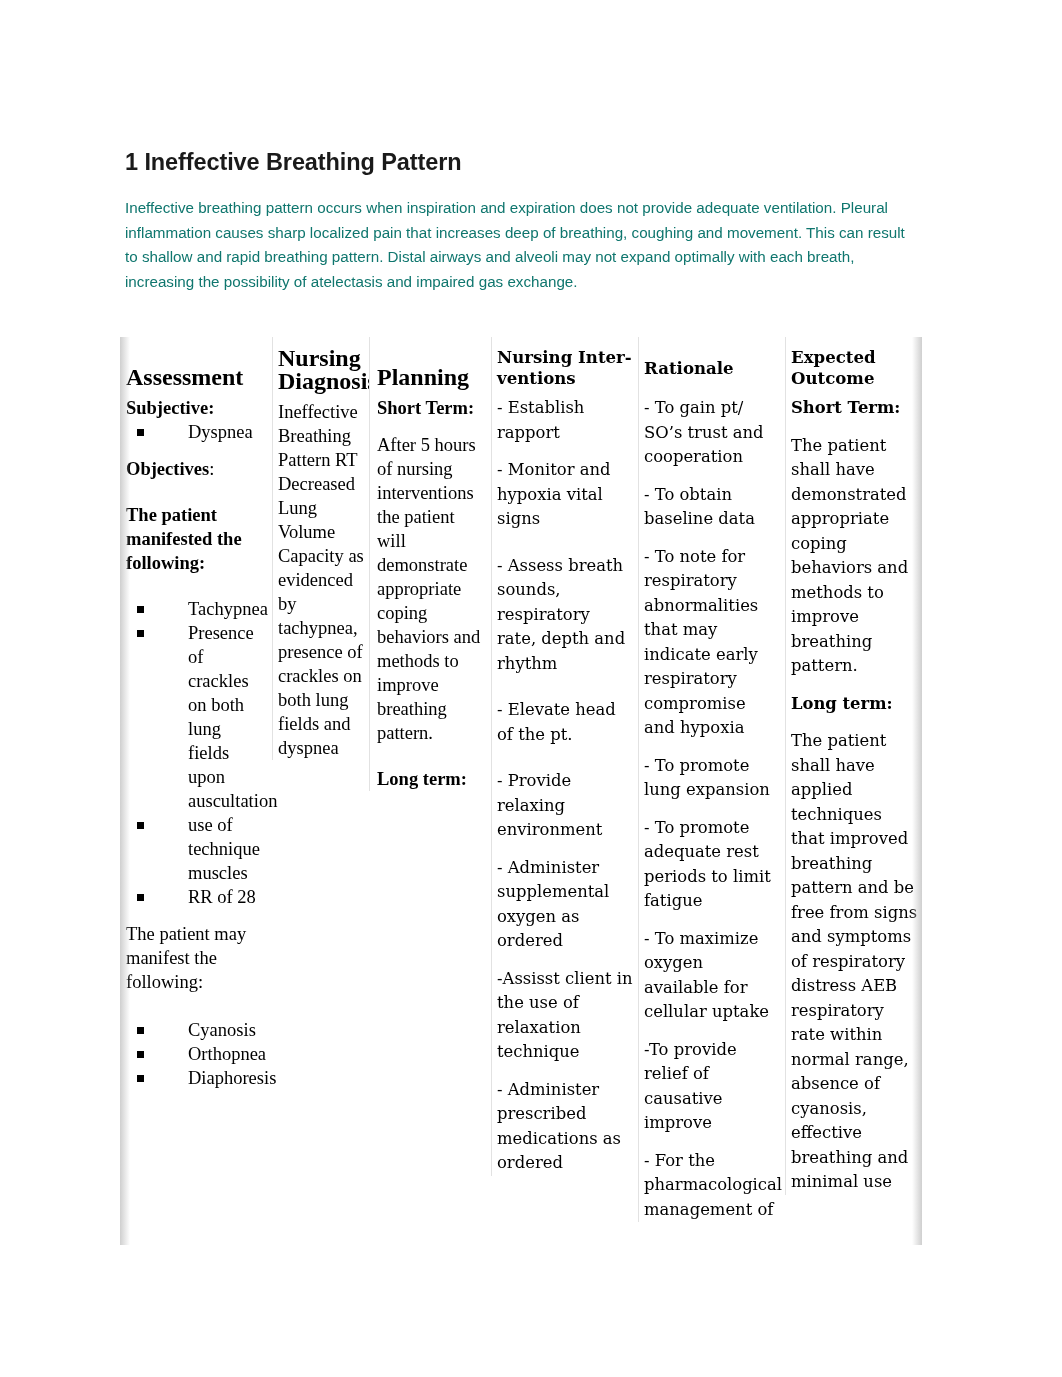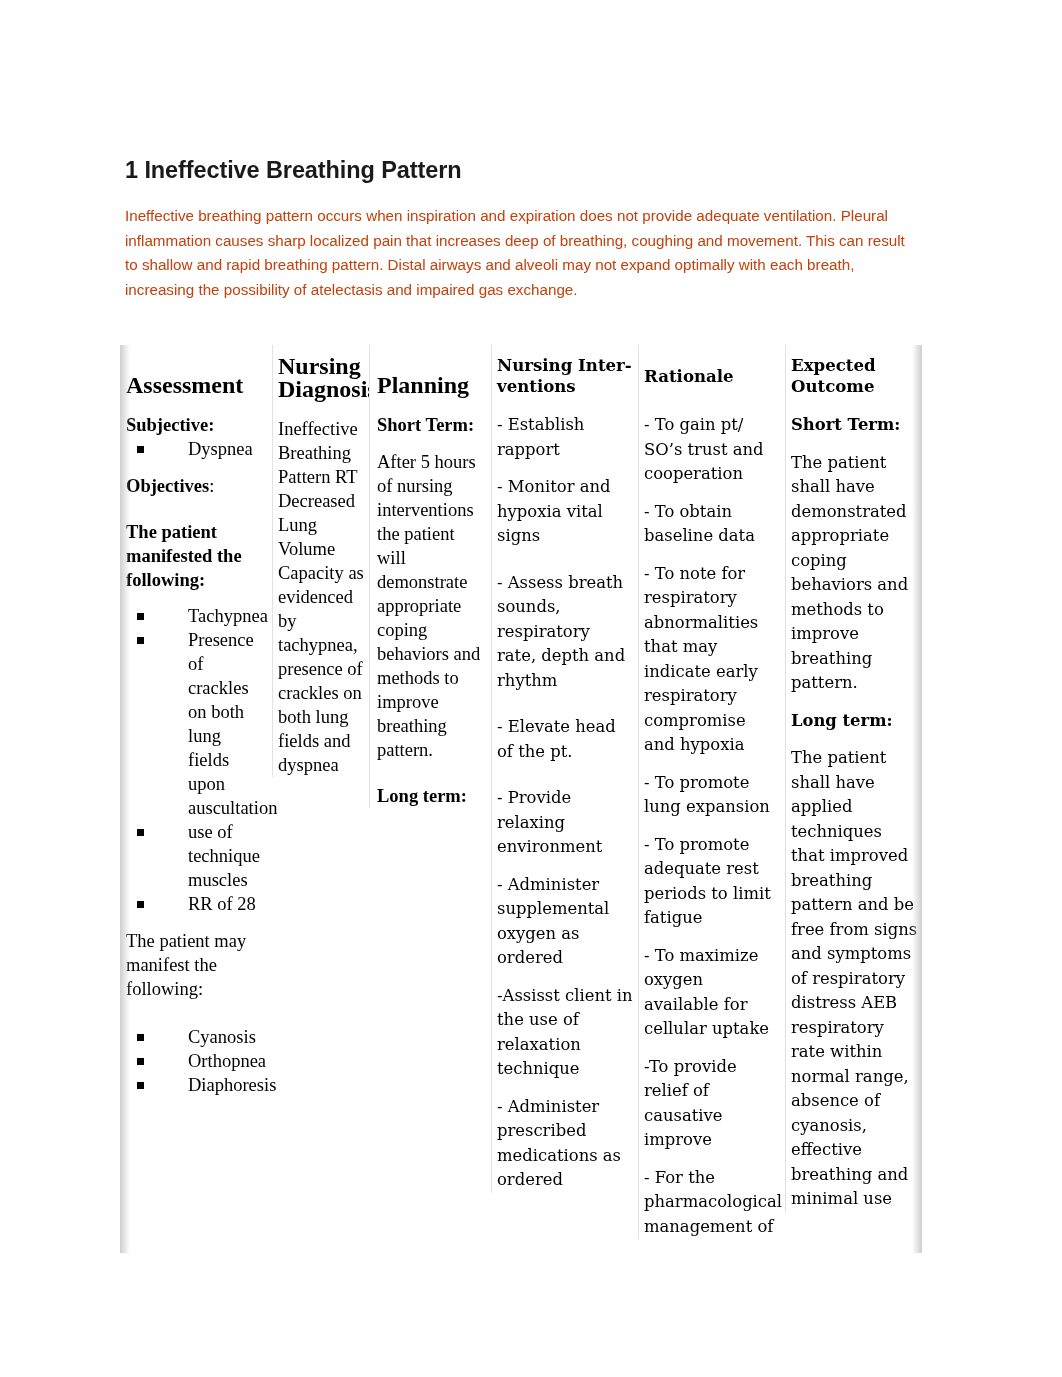--- a/index.html
+++ b/index.html
@@ -10,21 +10,21 @@
   body {
     width: 1062px;
     height: 1377px;
     position: relative;
     overflow: hidden;
     font-family: "Liberation Serif", serif;
   }
 
   .page {
     position: absolute;
-    left: 0; top: 8px;
+    left: 0; top: 0;
     width: 1062px;
     height: 1109px;
     background: #ffffff;
   }
 
   
   .doc-title {
     position: absolute;
     left: 125px;
     top: 132px;
@@ -38,21 +38,21 @@
   }
 
   .doc-intro {
     position: absolute;
     left: 125px;
     top: 196px;
     width: 790px;
     font-family: "Liberation Sans", sans-serif;
     font-size: 15.2px;
     line-height: 24.6px;
-    color: #c2410c;
+    color: #0f766e;
     text-align: left;
   }
 
   
   .ncp-table-wrap {
     position: absolute;
     left: 120px;
     top: 337px;
     width: 802px;
     height: 908px;
@@ -135,21 +135,21 @@
   }
   .col-interventions .col-header,
   .col-rationale .col-header,
   .col-outcome .col-header {
     font-family: "DejaVu Serif", serif;
     font-size: 16.6px;
     line-height: 21px;
   }
 
   .cell-body p {
-    margin: 12px 0 0 0;
+    margin: 3px 0 0 0;
   }
   .cell-body p + p { margin-top: 0; }
   .cell-body p.gap { margin-top: 22px; }
   .cell-body p.gap-sm { margin-top: 13px; }
 
   .bold { font-weight: bold; }
 
   ul.sq {
     list-style: none;
     margin: 0;
@@ -185,21 +185,21 @@
 
       <div class="ncp-col col-assessment">
         <div class="col-header">Assessment</div>
         <div class="cell-body">
           <p class="bold">Subjective:</p>
           <ul class="sq">
             <li>Dyspnea</li>
           </ul>
           <p class="gap-sm bold"><span>Objectives</span><span class="nb" style="font-weight:normal">:</span></p>
           <p class="gap bold">The patient manifested the following:</p>
-          <ul class="sq" style="margin-top:12px">
+          <ul class="sq" style="margin-top:22px">
             <li>Tachypnea</li>
             <li>Presence of crackles on both lung fields upon auscultation</li>
             <li>use of technique muscles</li>
             <li>RR of 28</li>
           </ul>
           <p class="gap-sm">The patient may manifest the following:</p>
           <ul class="sq" style="margin-top:24px">
             <li>Cyanosis</li>
             <li>Orthopnea</li>
             <li>Diaphoresis</li>

